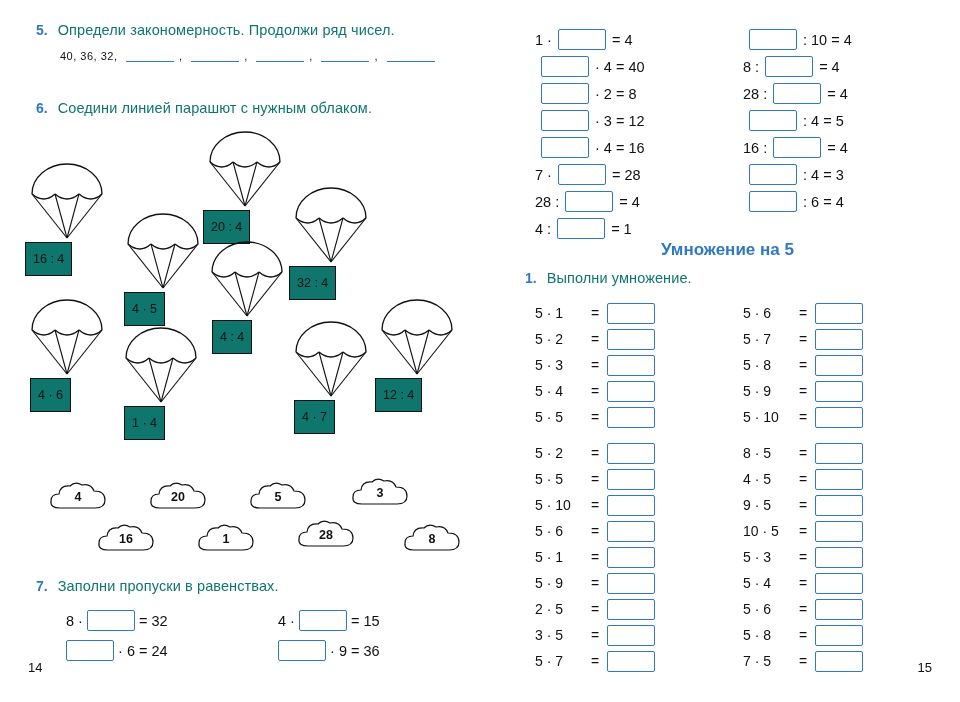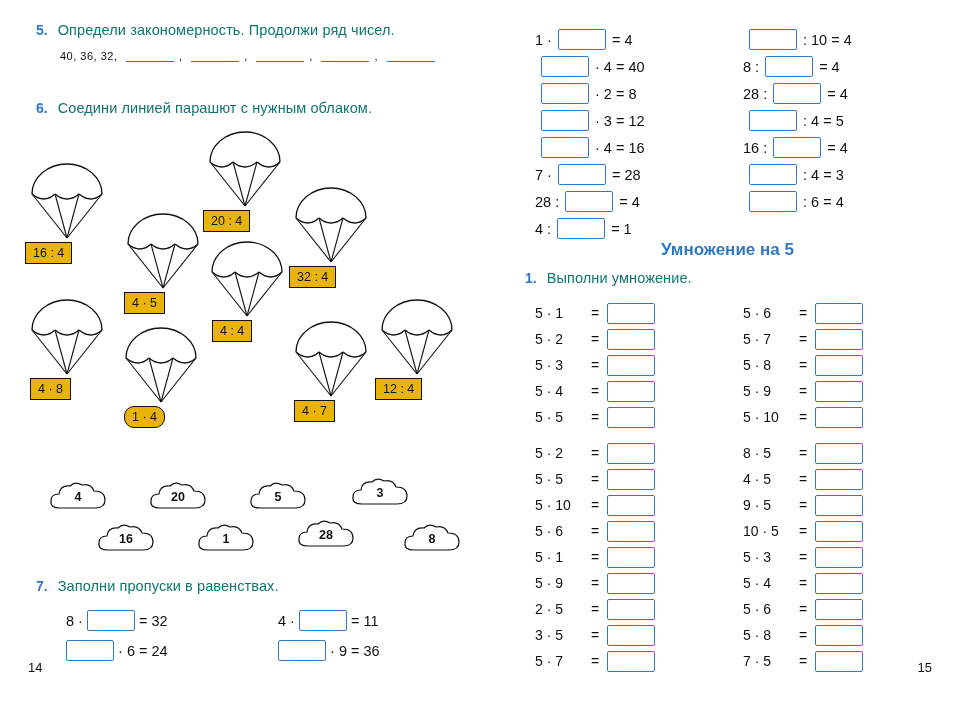--- a/index.html
+++ b/index.html
@@ -35,22 +35,22 @@
   
   #series{left:36px;top:22px;width:440px;}
   #series .row2{margin:10px 0 0 24px;font-size:11px;letter-spacing:.5px;}
 
   
   #paraTask{left:36px;top:100px;width:440px;}
   .para-area{position:absolute;left:20px;top:128px;width:460px;height:340px;}
   .para{position:absolute;}
   .para svg{display:block;}
   .tag{
-    position:absolute;border:1px solid #111;background:#eab308;
-    font-size:12.5px;padding:3px 7px;white-space:nowrap;
+    position:absolute;border:1px solid #111;background:#0f766e;
+    font-size:12.5px;padding:9px 7px;white-space:nowrap;
     text-align:center;
   }
   .cloud{
     position:absolute;width:60px;height:34px;
   }
   .cloud .ctext{
     position:absolute;inset:0;display:flex;align-items:center;justify-content:center;
     font-size:12.5px;font-weight:bold;
   }
 
@@ -187,35 +187,35 @@
         <svg width="78" height="86" viewBox="0 0 78 86">
           <path d="M4 34 A35 30 0 0 1 74 34" fill="none" stroke="#111" stroke-width="1.3"></path>
           <path d="M4 34 Q16 44 27 34" fill="none" stroke="#111" stroke-width="1.3"></path>
           <path d="M27 34 Q39 44 51 34" fill="none" stroke="#111" stroke-width="1.3"></path>
           <path d="M51 34 Q63 44 74 34" fill="none" stroke="#111" stroke-width="1.3"></path>
           <line x1="4" y1="34" x2="39" y2="78" stroke="#111" stroke-width="1.1"></line>
           <line x1="27" y1="34" x2="39" y2="78" stroke="#111" stroke-width="1.1"></line>
           <line x1="51" y1="34" x2="39" y2="78" stroke="#111" stroke-width="1.1"></line>
           <line x1="74" y1="34" x2="39" y2="78" stroke="#111" stroke-width="1.1"></line>
         </svg>
-        <div class="tag" style="left:2px;top:82px;">4 · 8</div>
+        <div class="tag" style="left:2px;top:82px;">4 · 6</div>
       </div>
 
       <div class="para" style="left:102px;top:196px;">
         <svg width="78" height="86" viewBox="0 0 78 86">
           <path d="M4 34 A35 30 0 0 1 74 34" fill="none" stroke="#111" stroke-width="1.3"></path>
           <path d="M4 34 Q16 44 27 34" fill="none" stroke="#111" stroke-width="1.3"></path>
           <path d="M27 34 Q39 44 51 34" fill="none" stroke="#111" stroke-width="1.3"></path>
           <path d="M51 34 Q63 44 74 34" fill="none" stroke="#111" stroke-width="1.3"></path>
           <line x1="4" y1="34" x2="39" y2="78" stroke="#111" stroke-width="1.1"></line>
           <line x1="27" y1="34" x2="39" y2="78" stroke="#111" stroke-width="1.1"></line>
           <line x1="51" y1="34" x2="39" y2="78" stroke="#111" stroke-width="1.1"></line>
           <line x1="74" y1="34" x2="39" y2="78" stroke="#111" stroke-width="1.1"></line>
         </svg>
-        <div class="tag" style="left:2px;top:82px;border-radius:10px;">1 · 4</div>
+        <div class="tag" style="left:2px;top:82px;">1 · 4</div>
       </div>
 
       <div class="para" style="left:272px;top:190px;">
         <svg width="78" height="86" viewBox="0 0 78 86">
           <path d="M4 34 A35 30 0 0 1 74 34" fill="none" stroke="#111" stroke-width="1.3"></path>
           <path d="M4 34 Q16 44 27 34" fill="none" stroke="#111" stroke-width="1.3"></path>
           <path d="M27 34 Q39 44 51 34" fill="none" stroke="#111" stroke-width="1.3"></path>
           <path d="M51 34 Q63 44 74 34" fill="none" stroke="#111" stroke-width="1.3"></path>
           <line x1="4" y1="34" x2="39" y2="78" stroke="#111" stroke-width="1.1"></line>
           <line x1="27" y1="34" x2="39" y2="78" stroke="#111" stroke-width="1.1"></line>
@@ -297,21 +297,21 @@
       </div>
       <div class="grid">
         <div class="eq" style="left:30px;top:6px;">
           <span class="lbl">8 ·</span>
           <span class="ibox"></span>
           <span class="lbl">= 32</span>
         </div>
         <div class="eq" style="left:242px;top:6px;">
           <span class="lbl">4 ·</span>
           <span class="ibox"></span>
-          <span class="lbl">= 11</span>
+          <span class="lbl">= 15</span>
         </div>
         <div class="eq" style="left:30px;top:36px;">
           <span class="ibox"></span>
           <span class="lbl">· 6 = 24</span>
         </div>
         <div class="eq" style="left:242px;top:36px;">
           <span class="ibox"></span>
           <span class="lbl">· 9 = 36</span>
         </div>
       </div>

